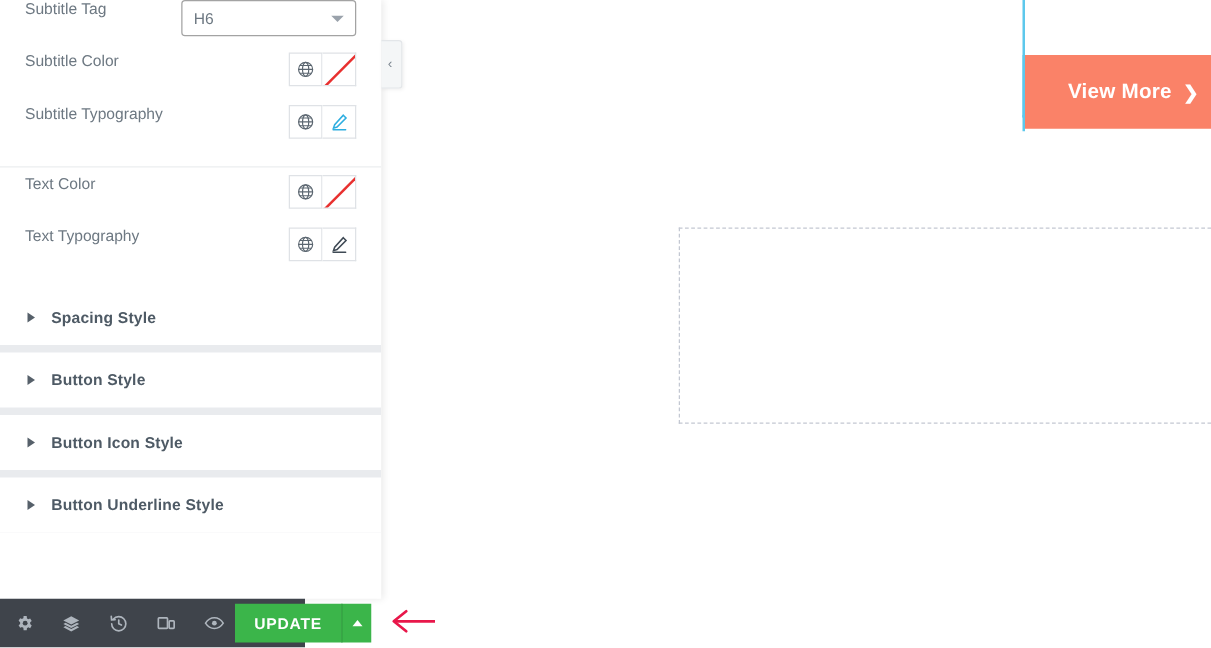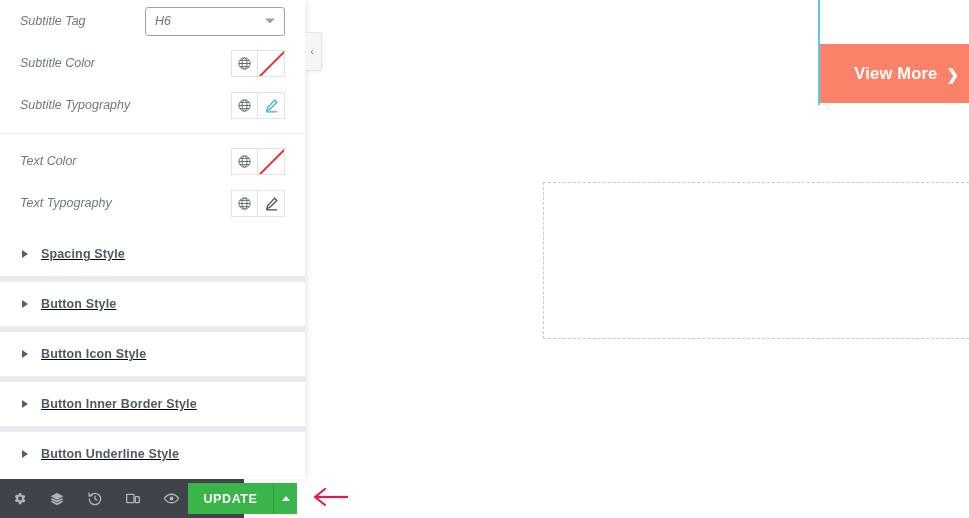--- a/index.html
+++ b/index.html
@@ -67,24 +67,23 @@
   
   #panel {
     position: absolute; left: 0; top: 0;
     width: 305px; height: 479px;
     background: #ffffff;
     box-shadow: 2px 0 6px rgba(0,0,0,.09);
     overflow: hidden;
   }
   .ctrl-group { background: #ffffff; }
   .ctrl-row {
-    display: flex; align-items: center;
+    display: flex; 
     height: 42px;
     padding: 0 20px 0 20px;
-    font-style: italic;
   }
   .ctrl-label {
     flex: 1 1 auto;
     font-size: 12.5px;
     color: #6d7882;
     font-weight: 400;
     white-space: nowrap;
   }
   .group-divider {
     height: 1px; background: #eceef0;
@@ -137,21 +136,21 @@
     content: "";
     position: absolute;
     left: -4px; top: 50%;
     width: 36px; height: 1.6px;
     background: #e8302f;
     transform: rotate(-45deg);
     transform-origin: center;
   }
 
   
-  #accordion { margin-top: 8px; background: #e9ebee; text-decoration: underline; }
+  #accordion { margin-top: 8px; background: #e9ebee; }
   .acc-item {
     background: #ffffff;
     height: 44px;
     display: flex; align-items: center;
     padding-left: 22px;
     cursor: pointer;
   }
   .acc-item + .acc-item { margin-top: 6px; }
   .acc-arrow {
     width: 0; height: 0;
@@ -353,24 +352,20 @@
       <div class="acc-item">
         <span class="acc-arrow"></span>
         <span class="acc-title">Button Style</span>
       </div>
       <div class="acc-item">
         <span class="acc-arrow"></span>
         <span class="acc-title">Button Icon Style</span>
       </div>
       <div class="acc-item">
         <span class="acc-arrow"></span>
-        <span class="acc-title">Button Inner Border Style</span>
-      </div>
-      <div class="acc-item">
-        <span class="acc-arrow"></span>
         <span class="acc-title">Button Underline Style</span>
       </div>
     </div>
   </div>
 
   <div class="collapse-tab">
     <span class="collapse-chevron">‹</span>
   </div>
 
   <div id="bottom-bar">

